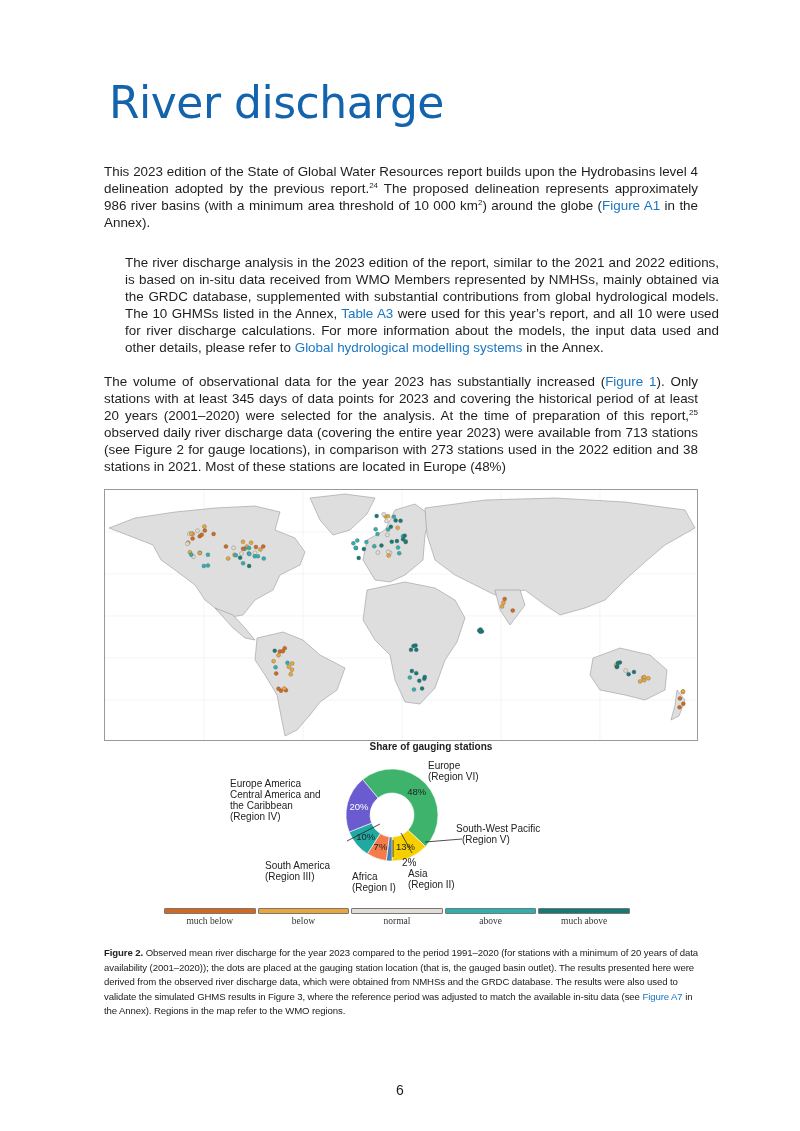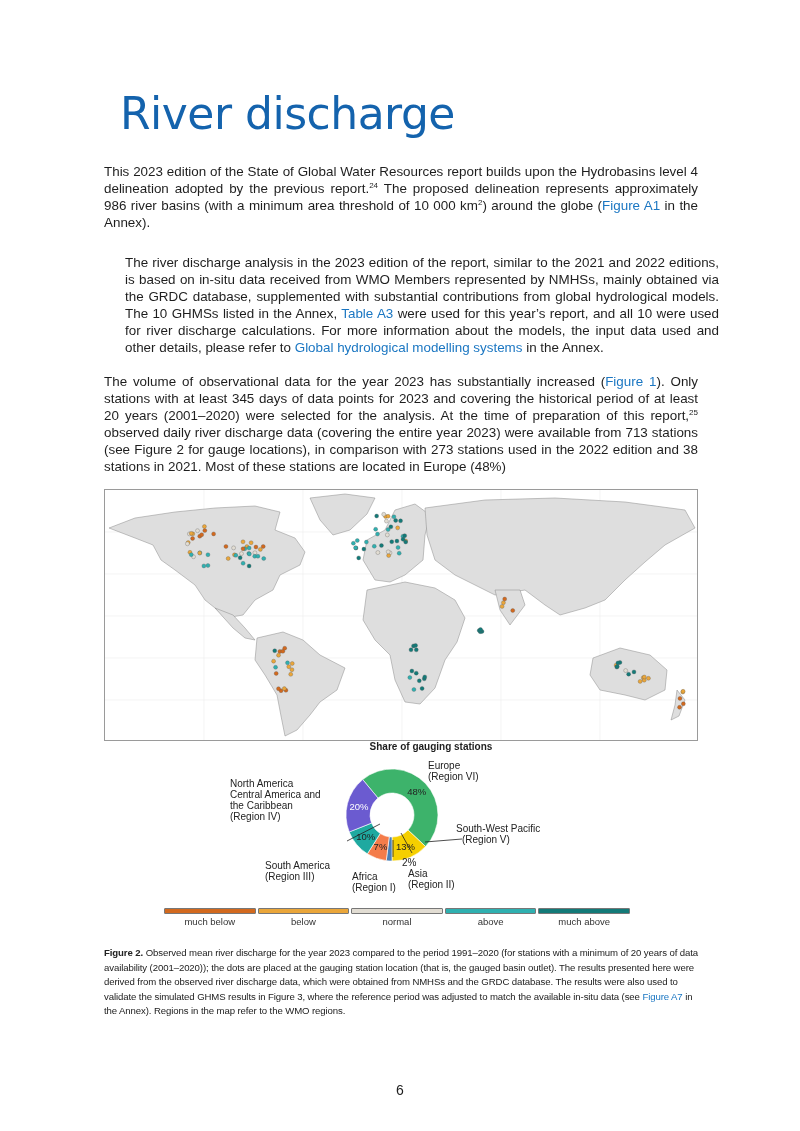--- a/index.html
+++ b/index.html
@@ -1,28 +1,28 @@
 <!DOCTYPE html>
 <html><head>
 <meta charset="utf-8">
 <style>
   html,body{margin:0;padding:0;background:#fff;}
   body{width:800px;height:1131px;position:relative;overflow:hidden;font-family:"Liberation Sans",sans-serif;color:#1e1e1e;}
-  .title{position:absolute;left:104px;top:72px;font-size:44px;color:#1463ad;font-family:"DejaVu Sans",sans-serif;font-weight:normal;letter-spacing:-0.5px;margin:16px;}
+  .title{position:absolute;left:104px;top:72px;font-size:44px;color:#1463ad;font-family:"DejaVu Sans",sans-serif;font-weight:normal;letter-spacing:-0.5px;margin:5px;}
   .para{position:absolute;left:104px;width:594px;font-size:13.4px;line-height:17px;text-align:justify;margin:0;}
   .link{color:#1a76c2;}
   sup{font-size:8px;line-height:0;vertical-align:super;}
   #p1{top:163px;}
   #p2{top:254px;margin-left:21px;}
   #p3{top:373px;}
   .map{position:absolute;left:104px;top:489px;width:594px;height:252px;border:1px solid #9a9a9a;background:#fff;box-sizing:border-box;overflow:hidden;}
   .map svg{display:block;}
   .donut-title{position:absolute;left:0;width:800px;text-align:center;top:741px;font-size:10px;font-weight:bold;padding-left:31px;}
   .lbl{position:absolute;font-size:10px;line-height:11px;text-align:left;color:#222;}
-  .legend{position:absolute;left:164px;top:908px;width:466px;display:flex;gap:2px;}
+  .legend{position:absolute;left:164px;top:908px;width:466px;display:flex;gap:2px;font-family:Liberation Serif, serif;}
   .legend .item{flex:1;text-align:center;font-size:9.5px;color:#333;}
   .legend .bar{height:4px;border:1px solid #777;border-radius:1px;margin-bottom:2px;}
   .caption{position:absolute;left:104px;top:946px;width:600px;font-size:9.6px;line-height:14.6px;color:#222;margin:0;font-family:Liberation Sans, sans-serif;letter-spacing:-0.1px;}
   .caption b{font-weight:bold;}
   .pagenum{position:absolute;left:0;width:800px;text-align:center;top:1082px;font-size:14px;}
 </style>
 </head>
 <body>
 
 <h1 class="title">River discharge</h1>
@@ -223,21 +223,21 @@
     <line x1="393" y1="840" x2="393" y2="857" transform="translate(0,-755)"></line>
     <line x1="401" y1="833" x2="412" y2="853" transform="translate(0,-755)"></line>
   </g>
 </svg>
 
 <div class="lbl" style="left:428px;top:760px;width:70px;">
     <div>Europe</div>
     <div>(Region VI)</div>
   </div>
 <div class="lbl" style="left:230px;top:778px;width:118px;">
-    <div>North America</div>
+    <div>Europe America</div>
     <div>Central America and</div>
     <div>the Caribbean</div>
     <div>(Region IV)</div>
   </div>
 <div class="lbl" style="left:456px;top:823px;width:100px;">
     <div>South-West Pacific</div>
     <div style="padding-left:6px;">(Region V)</div>
   </div>
 <div class="lbl" style="left:402px;top:857px;width:30px;">2%</div>
 <div class="lbl" style="left:408px;top:868px;width:50px;">

